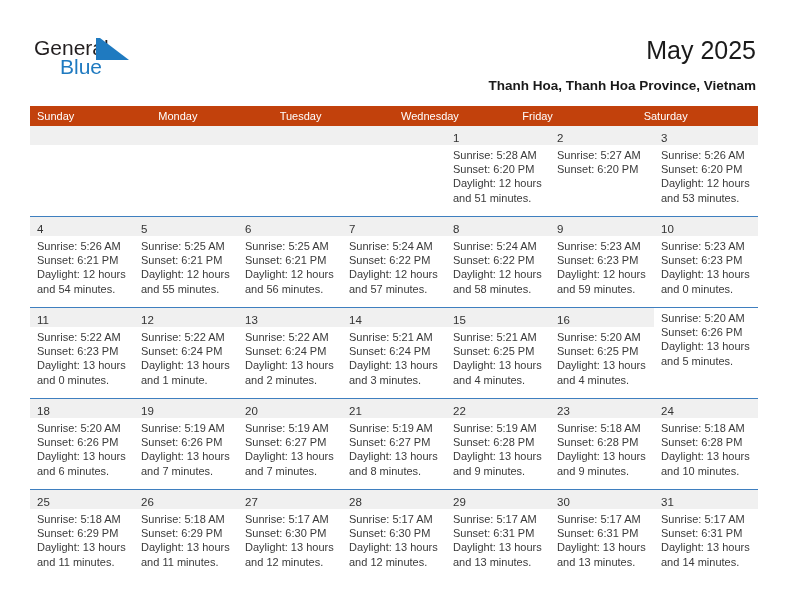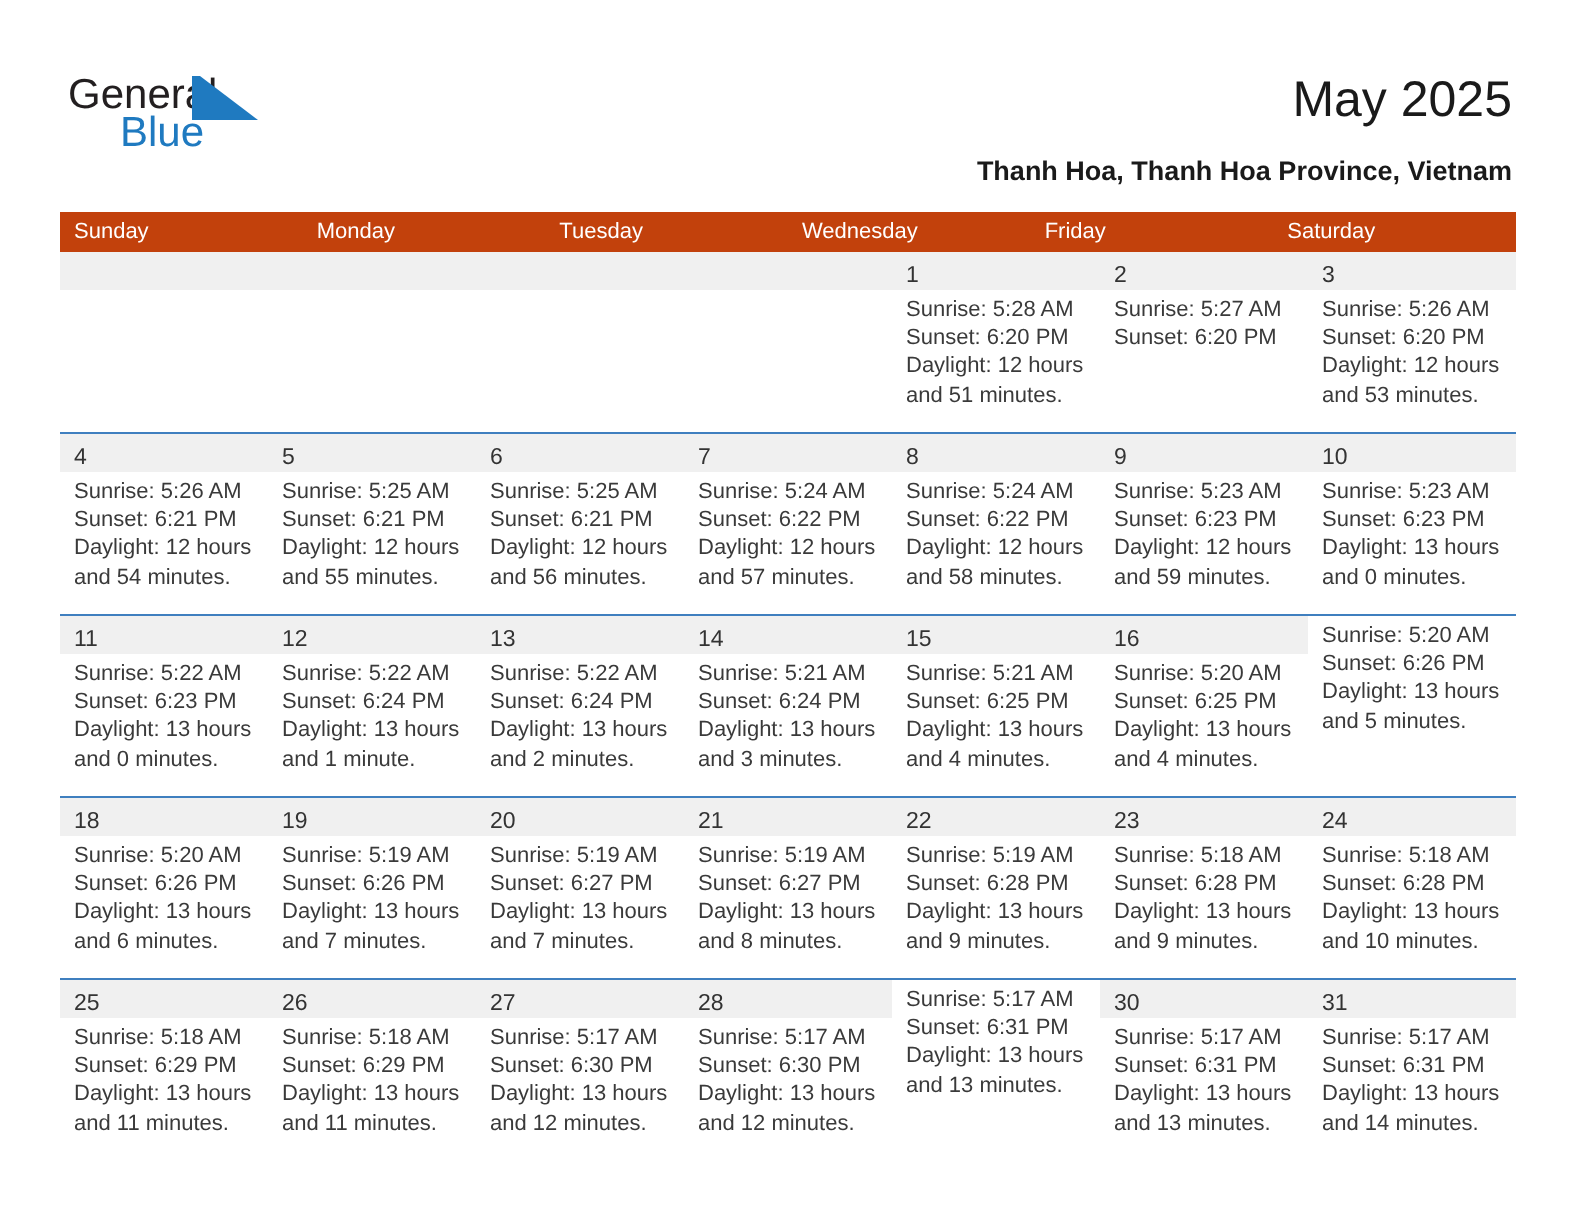--- a/index.html
+++ b/index.html
@@ -433,20 +433,21 @@
       </div>
       <div class="daycell">
         <div class="daynum-band"><span class="daynum">28</span></div>
         <div class="dayinfo">
           <div>Sunrise: 5:17 AM</div>
           <div>Sunset: 6:30 PM</div>
           <div class="daylight">Daylight: 13 hours and 12 minutes.</div>
         </div>
       </div>
       <div class="daycell">
+        <div class="daynum-band"><span class="daynum">29</span></div>
         <div class="dayinfo">
           <div>Sunrise: 5:17 AM</div>
           <div>Sunset: 6:31 PM</div>
           <div class="daylight">Daylight: 13 hours and 13 minutes.</div>
         </div>
       </div>
       <div class="daycell">
         <div class="daynum-band"><span class="daynum">30</span></div>
         <div class="dayinfo">
           <div>Sunrise: 5:17 AM</div>

